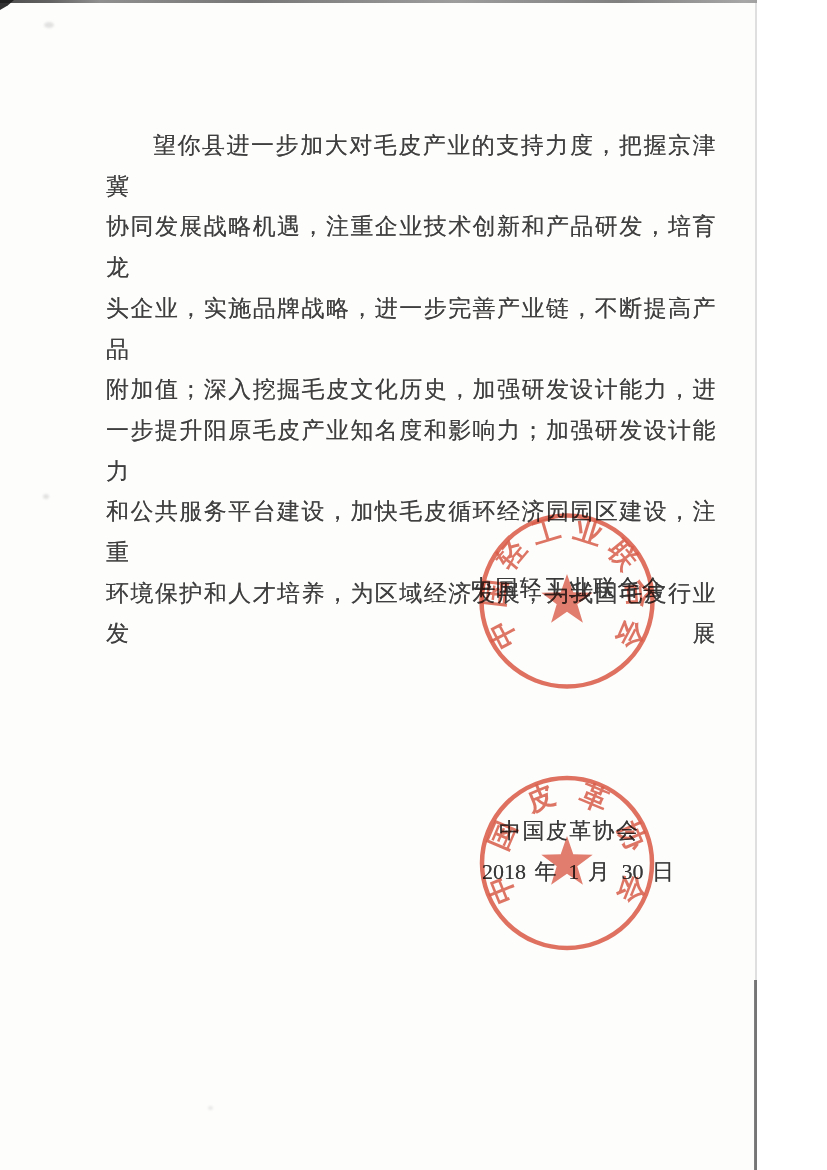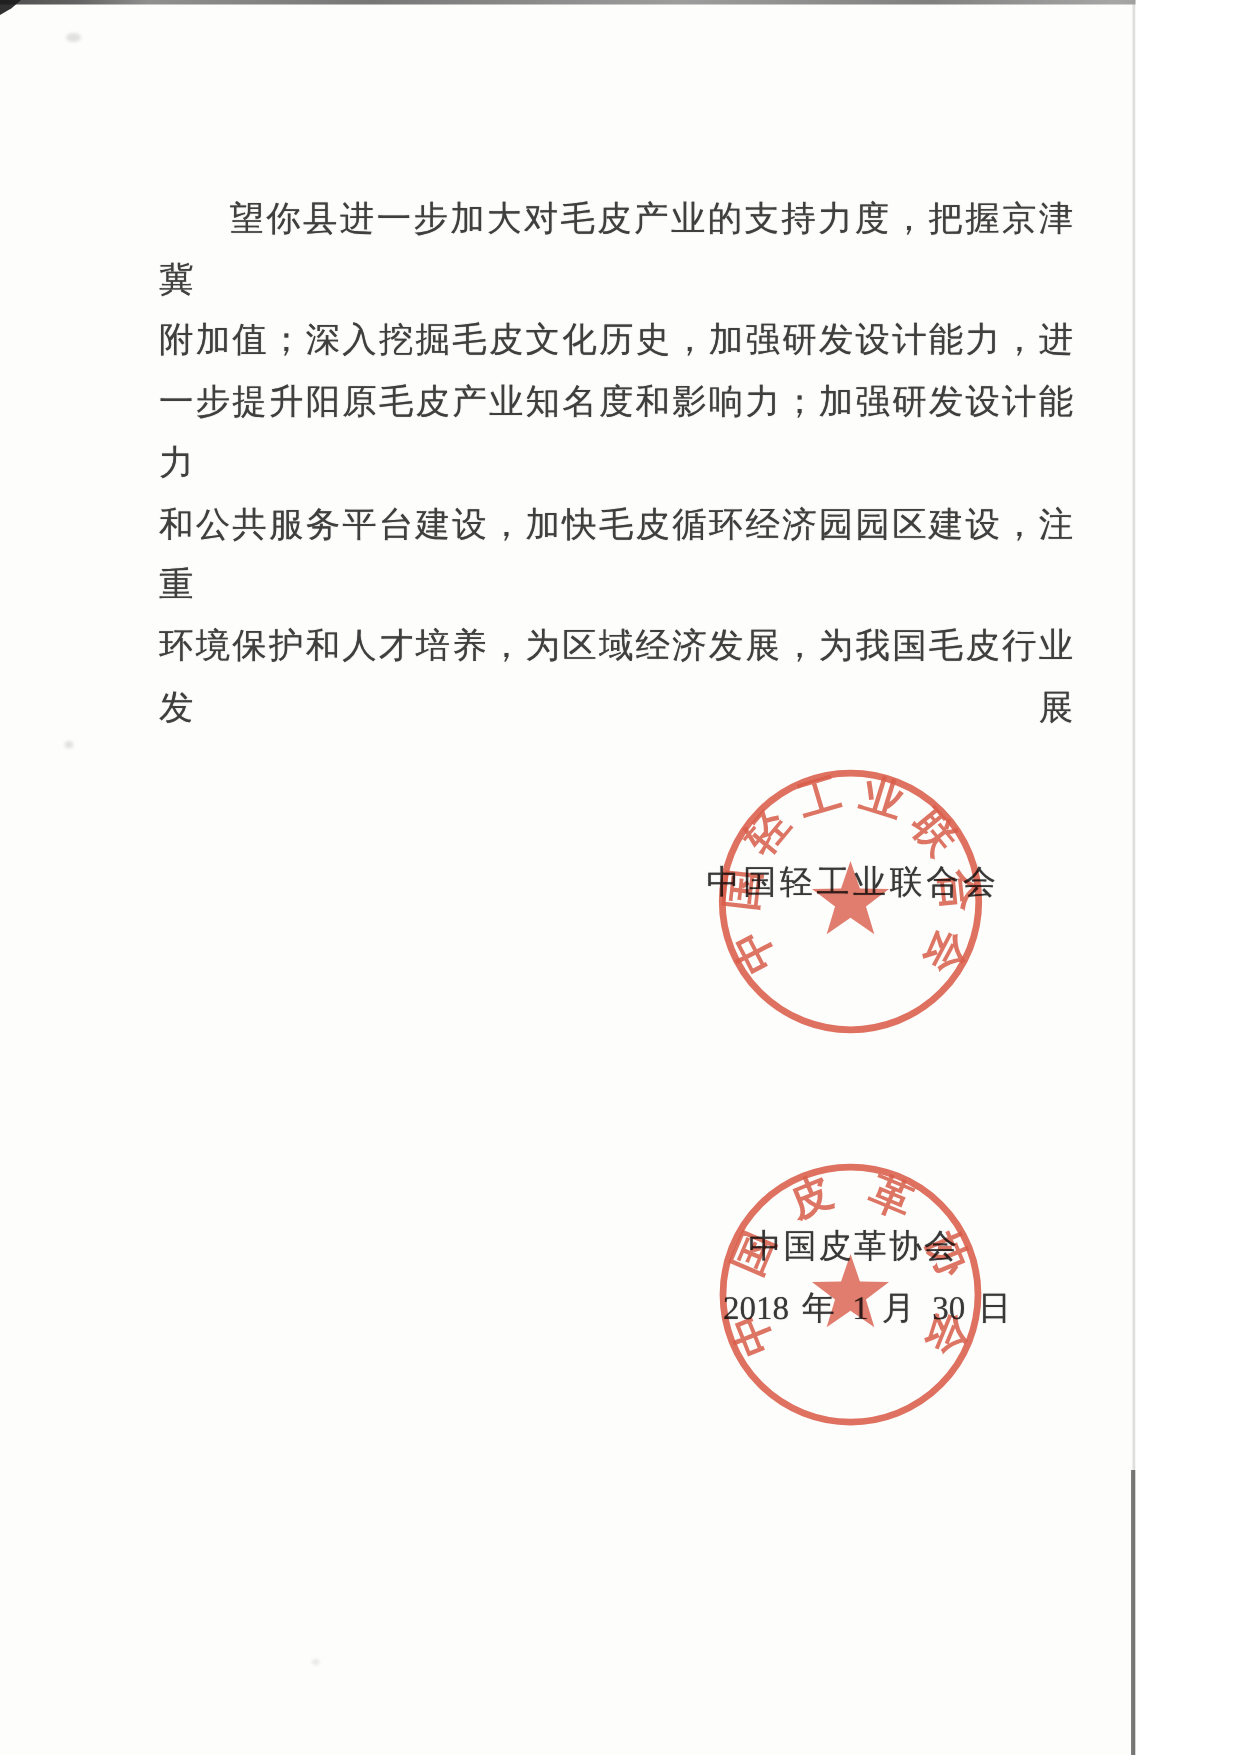--- a/index.html
+++ b/index.html
@@ -92,20 +92,22 @@
   <div class="artifact top-edge"></div>
   <div class="artifact corner-mark"></div>
   <div class="artifact right-edge"></div>
   <div class="artifact right-edge-dark"></div>
   <div class="smudge s1"></div>
   <div class="smudge s2"></div>
   <div class="smudge s3"></div>
 
   <div class="body-text">
     <div class="line first">望你县进一步加大对毛皮产业的支持力度，把握京津冀</div>
+    <div class="line">协同发展战略机遇，注重企业技术创新和产品研发，培育龙</div>
+    <div class="line">头企业，实施品牌战略，进一步完善产业链，不断提高产品</div>
     <div class="line">附加值；深入挖掘毛皮文化历史，加强研发设计能力，进</div>
     <div class="line">一步提升阳原毛皮产业知名度和影响力；加强研发设计能力</div>
     <div class="line">和公共服务平台建设，加快毛皮循环经济园园区建设，注重</div>
     <div class="line">环境保护和人才培养，为区域经济发展，为我国毛皮行业发展</div>
   </div>
 
   <div class="sig org1">中国轻工业联合会</div>
   <div class="sig org2">中国皮革协会</div>
   <div class="sig date">2018 年 1 月 30 日</div>
 

